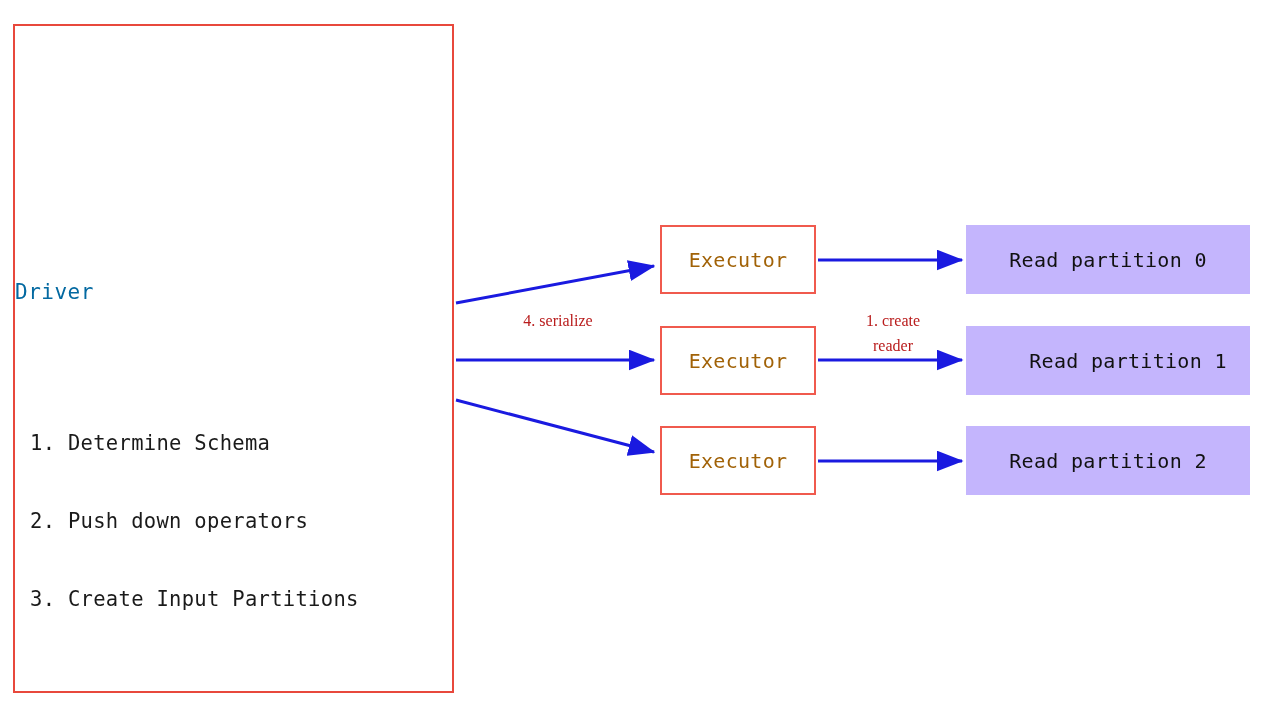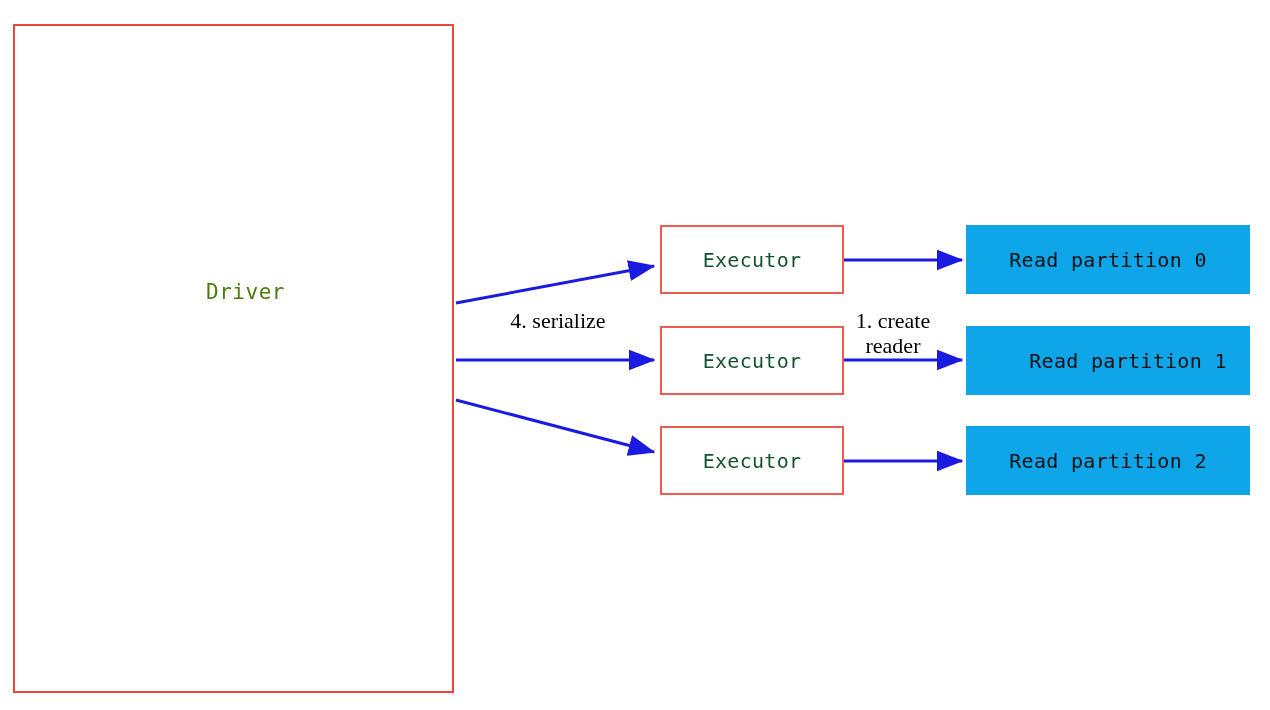--- a/index.html
+++ b/index.html
@@ -34,73 +34,72 @@
     height: 669px;
     border: 2px solid #e8483c;
     background: #ffffff;
     display: block;
   }
   .driver-title {
     position: absolute;
     left: 0;
     right: 0;
     top: 254px;
-    text-align: center;
+    text-align: left;
     font-family: "DejaVu Sans Mono", "Liberation Mono", monospace;
     font-size: 21px;
-    color: #4d7c0f;
+    color: #0369a1;
     letter-spacing: 0.5px;
-    padding-left: 24px;
   }
   .driver-steps {
     position: absolute;
     left: 15px;
     top: 352px;
     font-family: "DejaVu Sans Mono", "Liberation Mono", monospace;
     font-size: 20.5px;
     line-height: 26px;
     color: #1a1a1a;
     white-space: pre;
     letter-spacing: 0.3px;
   }
   .driver-steps div { white-space: pre; }
 
   .executor-box {
-    width: 184px;
+    width: 156px;
     height: 69px;
     border: 2px solid #f05a4e;
     background: #ffffff;
     font-family: "DejaVu Sans Mono", "Liberation Mono", monospace;
     font-size: 20px;
-    color: #14532d;
+    color: #a16207;
     letter-spacing: 0.3px;
   }
   .exec-1 { left: 660px; top: 225px; }
   .exec-2 { left: 660px; top: 326px; }
   .exec-3 { left: 660px; top: 426px; }
 
   .partition-box {
     width: 284px;
     height: 69px;
-    background: #0ea5e9;
+    background: #c4b5fd;
     border: none;
     font-family: "DejaVu Sans Mono", "Liberation Mono", monospace;
     font-size: 20px;
     color: #111111;
     letter-spacing: 0.3px;
   }
   .part-1 { left: 966px; top: 225px; }
   .part-2 { left: 966px; top: 326px; padding-left: 40px; }
   .part-3 { left: 966px; top: 426px; text-align: center; }
 
   .edge-label {
     position: absolute;
     font-family: "Liberation Serif", "DejaVu Serif", serif;
-    font-size: 22px;
-    color: #000000;
+    font-size: 16px;
+    color: #b91c1c;
     text-align: center;
     line-height: 25px;
     white-space: nowrap;
   }
   .label-serialize {
     left: 478px;
     top: 308px;
     width: 160px;
   }
   .label-create {
@@ -127,20 +126,25 @@
 
   <line x1="818" y1="260" x2="962" y2="260" stroke="#1a1ae0" stroke-width="3" marker-end="url(#arrowhead)"></line>
 
   <line x1="818" y1="360" x2="962" y2="360" stroke="#1a1ae0" stroke-width="3" marker-end="url(#arrowhead)"></line>
 
   <line x1="818" y1="461" x2="962" y2="461" stroke="#1a1ae0" stroke-width="3" marker-end="url(#arrowhead)"></line>
 </svg>
 
 <div class="box driver-box">
   <div class="driver-title">Driver</div>
+  <div class="driver-steps">
+    <div>1. Determine Schema</div>
+    <div>2. Push down operators</div>
+    <div>3. Create Input Partitions</div>
+  </div>
 </div>
 
 <div class="box executor-box exec-1">Executor</div>
 <div class="box executor-box exec-2">Executor</div>
 <div class="box executor-box exec-3">Executor</div>
 
 <div class="box partition-box part-1">Read partition 0</div>
 <div class="box partition-box part-2">Read partition 1</div>
 <div class="box partition-box part-3">Read partition 2</div>
 

